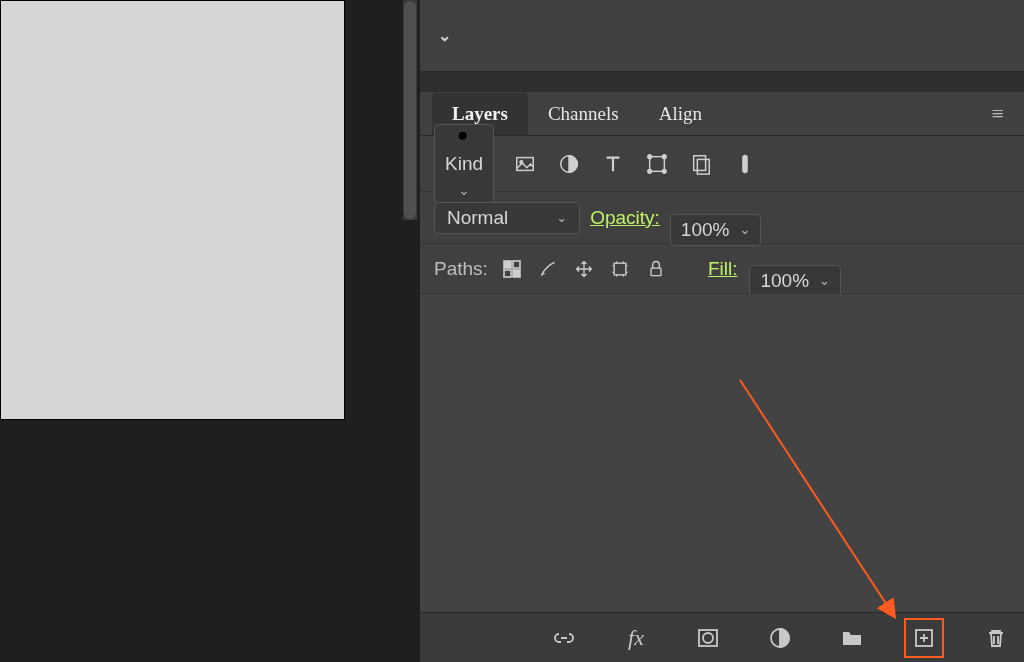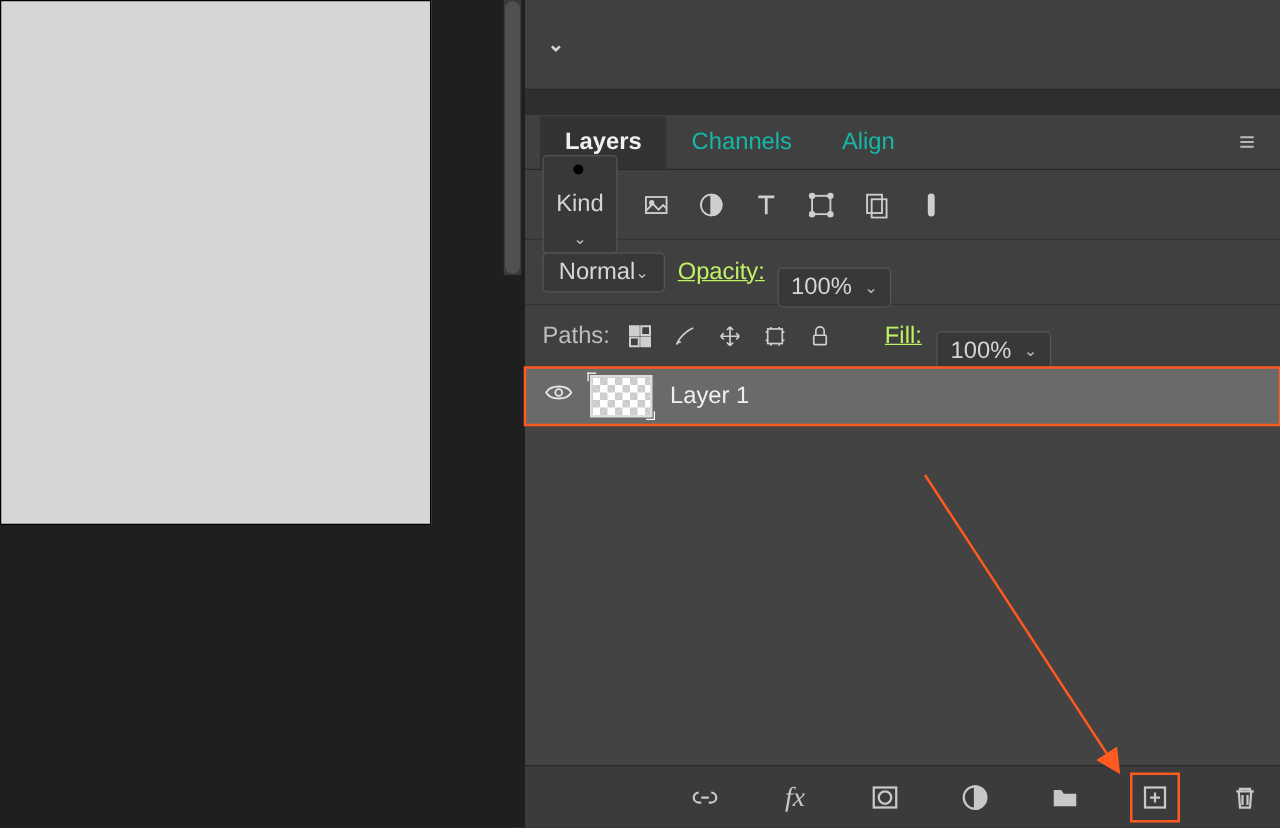--- a/index.html
+++ b/index.html
@@ -59,25 +59,26 @@
   .panel-align .chev { font-size: 16px; color: #d6d6d6; }
   .spacer-strip { height: 20px; background: #2e2e2e; }
 
   
   .tabs-row {
     display: flex; align-items: center;
     height: 44px;
     padding: 0 12px;
     gap: 0;
     border-bottom: 1px solid #2a2a2a;
+    font-family: Liberation Serif, serif;
   }
   .tab {
     padding: 10px 20px;
     font-size: 19px;
-    color: #14b8a6;
+    color: #e5e5e5;
     cursor: pointer;
   }
   .tab.active {
     color: #f0f0f0;
     font-weight: 600;
     background: #333;
     border-radius: 3px 3px 0 0;
   }
   .tabs-row .menu { margin-left: auto; color: #b8b8b8; font-size: 22px; padding-right: 8px; }
 
@@ -106,21 +107,21 @@
   
   .blend-row {
     display: flex; align-items: center;
     height: 52px;
     padding: 0 14px;
     gap: 10px;
     font-size: 19px;
     border-bottom: 1px solid #333;
   }
   .blend-dd {
-    display: flex; align-items: center; 
+    display: flex; align-items: center; gap: 48px;
     background: #383838;
     border: 1px solid #555;
     border-radius: 4px;
     padding: 4px 12px;
     color: #d6d6d6;
   }
   .blend-dd .chev { font-size: 13px; color: #bbb; }
   .lbl { color: #bef264; text-decoration: underline; }
   .pct-dd {
     display: flex; align-items: center; gap: 10px;
@@ -327,30 +328,20 @@
         </svg>
       </div>
     <span style="margin-left:28px" class="lbl">Fill:</span>
     <div class="pct-dd">
       <span>100%</span>
       <span class="chev">⌄</span>
     </div>
   </div>
 
   <div class="layer-list">
-    <div class="layer-row selected">
-      <span class="eye"><svg viewBox="0 0 24 16">
-            <path d="M1 8 C5 1 19 1 23 8 C19 15 5 15 1 8 Z"></path>
-            <circle cx="12" cy="8" r="3"></circle>
-          </svg></span>
-      <div class="thumb thumb-corners">
-          <div class="checker"></div>
-        </div>
-      <span>Layer 1</span>
-    </div>
   </div>
 
   <div class="bottom-bar">
     <div class="bicon">
         <svg viewBox="0 0 24 24">
           <path d="M9 12 H15 M7 8 a4 4 0 0 0 0 8 h2 M17 8 a4 4 0 0 1 0 8 h-2"></path>
         </svg>
       </div>
     <div class="bicon fx">fx</div>
     <div class="bicon">

